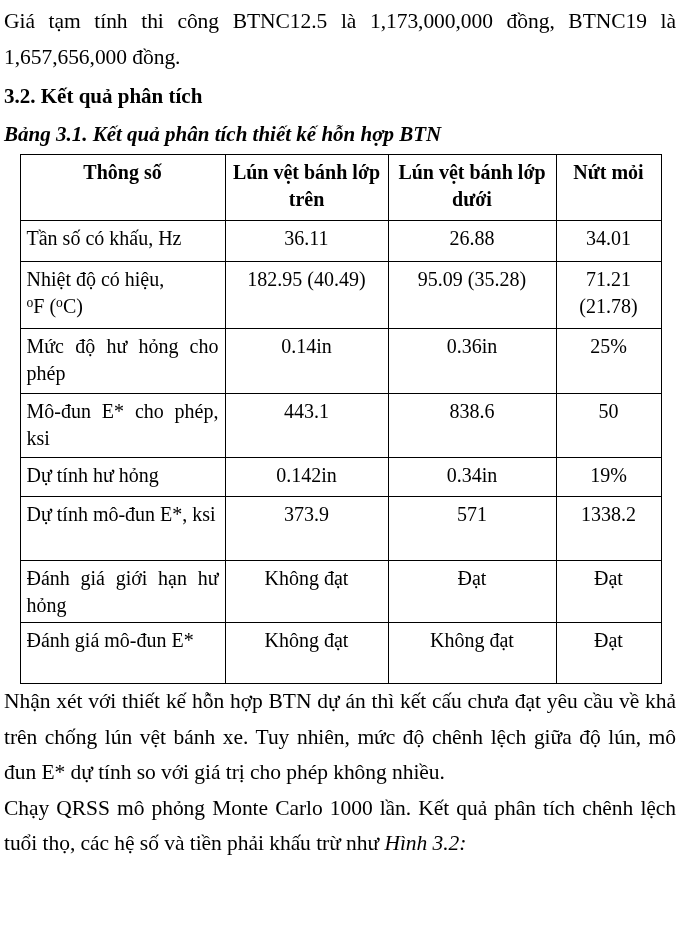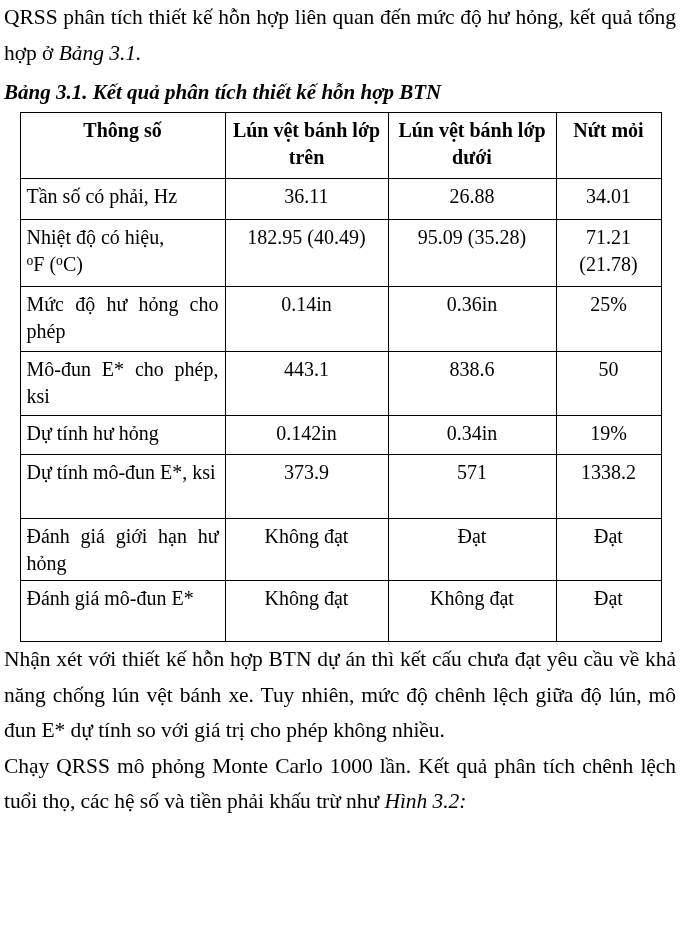--- a/index.html
+++ b/index.html
@@ -118,23 +118,24 @@
     line-height: 0;
   }
 
   .nowrap { white-space: nowrap; }
 </style>
 </head>
 <body>
 
 <div class="page">
 
-
-
-  <p class="para"><span>QRSS phân tích thiết kế hỗn hợp liên quan đến mức độ hư hỏng, kết quả tổng hợp ở </span><span class="ital">Bảng 3.1.</span></p>
+  <p class="para first">Giá tạm tính thi công BTNC12.5 là 1,173,000,000 đồng, BTNC19 là 1,657,656,000 đồng.</p>
+
+  <h3 class="heading">3.2. Kết quả phân tích</h3>
+
 
   <div class="table-caption">Bảng 3.1. Kết quả phân tích thiết kế hỗn hợp BTN</div>
 
   <div class="tbl-wrap">
     <table class="data">
       <colgroup>
         <col class="c-param">
           <col class="c-a">
           <col class="c-b">
           <col class="c-c">
@@ -143,21 +144,21 @@
         <tr class="hdr-row">
           <th>Thông số</th>
           <th>Lún vệt bánh lớp trên</th>
           <th>Lún vệt bánh lớp dưới</th>
           <th>Nứt mỏi</th>
         </tr>
       </thead>
       <tbody>
 
         <tr class="r-h1">
-          <td class="param">Tần số có phải, Hz</td>
+          <td class="param">Tần số có khấu, Hz</td>
           <td class="val">36.11</td>
           <td class="val">26.88</td>
           <td class="val">34.01</td>
         </tr>
 
         <tr class="r-h2">
           <td class="param"><span>Nhiệt độ có hiệu,</span><br><span class="nowrap"><sup class="deg">o</sup>F (<sup class="deg">o</sup>C)</span></td>
           <td class="val">182.95 (40.49)</td>
           <td class="val">95.09 (35.28)</td>
           <td class="val"><span>71.21</span><br><span>(21.78)</span></td>
@@ -202,17 +203,17 @@
           <td class="param">Đánh giá mô-đun E*</td>
           <td class="val">Không đạt</td>
           <td class="val">Không đạt</td>
           <td class="val">Đạt</td>
         </tr>
 
       </tbody>
     </table>
   </div>
 
-  <p class="para">Nhận xét với thiết kế hỗn hợp BTN dự án thì kết cấu chưa đạt yêu cầu về khả năng chống lún vệt bánh xe. Tuy nhiên, mức độ chênh lệch giữa độ lún, mô đun E* dự tính so với giá trị cho phép không nhiều.</p>
+  <p class="para">Nhận xét với thiết kế hỗn hợp BTN dự án thì kết cấu chưa đạt yêu cầu về khả trên chống lún vệt bánh xe. Tuy nhiên, mức độ chênh lệch giữa độ lún, mô đun E* dự tính so với giá trị cho phép không nhiều.</p>
 
   <p class="para"><span>Chạy QRSS mô phỏng Monte Carlo 1000 lần. Kết quả phân tích chênh lệch tuổi thọ, các hệ số và tiền phải khấu trừ như </span><span class="ital">Hình 3.2:</span></p>
 
 </div>
 
 </body></html>

